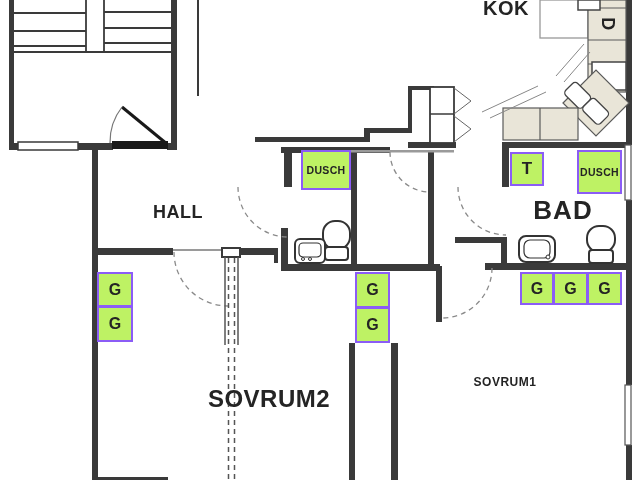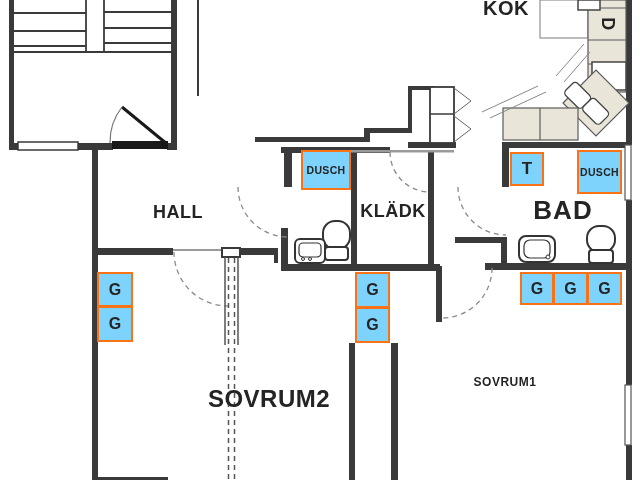--- a/index.html
+++ b/index.html
@@ -1,20 +1,20 @@
 <!DOCTYPE html>
 <html><head>
 <meta charset="utf-8">
 <style>
   html,body{margin:0;padding:0;background:#fff;}
   #stage{position:relative;width:640px;height:480px;background:#fff;overflow:hidden;
          font-family:"Liberation Sans",sans-serif;}
   .lbl{position:absolute;transform:translate(-50%,-50%);font-weight:bold;color:#242424;
        white-space:nowrap;letter-spacing:.5px;}
-  .box{position:absolute;border:2px solid #f97316;background:#7dd3fc;display:flex;
+  .box{position:absolute;border:2px solid #8b5cf6;background:#bef264;display:flex;
        align-items:center;justify-content:center;font-weight:bold;color:#242424;box-sizing:border-box;}
   .shower{font-size:10.5px;letter-spacing:.3px;}
   svg{position:absolute;left:0;top:0;}
   .rot90{transform:translate(-50%,-50%) rotate(90deg);}
 </style>
 </head>
 <body>
 
 <div id="stage">
 
@@ -160,21 +160,20 @@
       </g>
       <g>
         <rect x="587" y="226" width="28" height="26" rx="12" stroke-width="2"></rect>
         <rect x="589" y="250" width="24" height="13" rx="3" stroke-width="2"></rect>
       </g>
     </g>
   </svg>
 
   <div class="lbl" style="left:506px;top:8px;font-size:20px;">KÖK</div>
   <div class="lbl" style="left:160px;top:212px;font-size:18px;margin-left:18px;">HALL</div>
-  <div class="lbl" style="left:393px;top:211px;font-size:18px;">KLÄDK</div>
   <div class="lbl" style="left:563px;top:210px;font-size:26px;letter-spacing:1px;text-align:right;">BAD</div>
   <div class="lbl" style="left:228px;top:399px;font-size:24px;margin-left:41px;">SOVRUM2</div>
   <div class="lbl" style="left:505px;top:382px;font-size:12px;">SOVRUM1</div>
 
   <div class="box shower" style="left:301px;top:150px;width:50px;height:40px;border-width:2.5px;">DUSCH</div>
   <div class="box shower" style="left:577px;top:150px;width:45px;height:44px;">DUSCH</div>
 
   <div class="box" style="left:510px;top:152px;width:34px;height:34px;font-size:17px;">T</div>
 
   <div class="lbl rot90" style="left:607px;top:24px;font-size:18px;">D</div>

